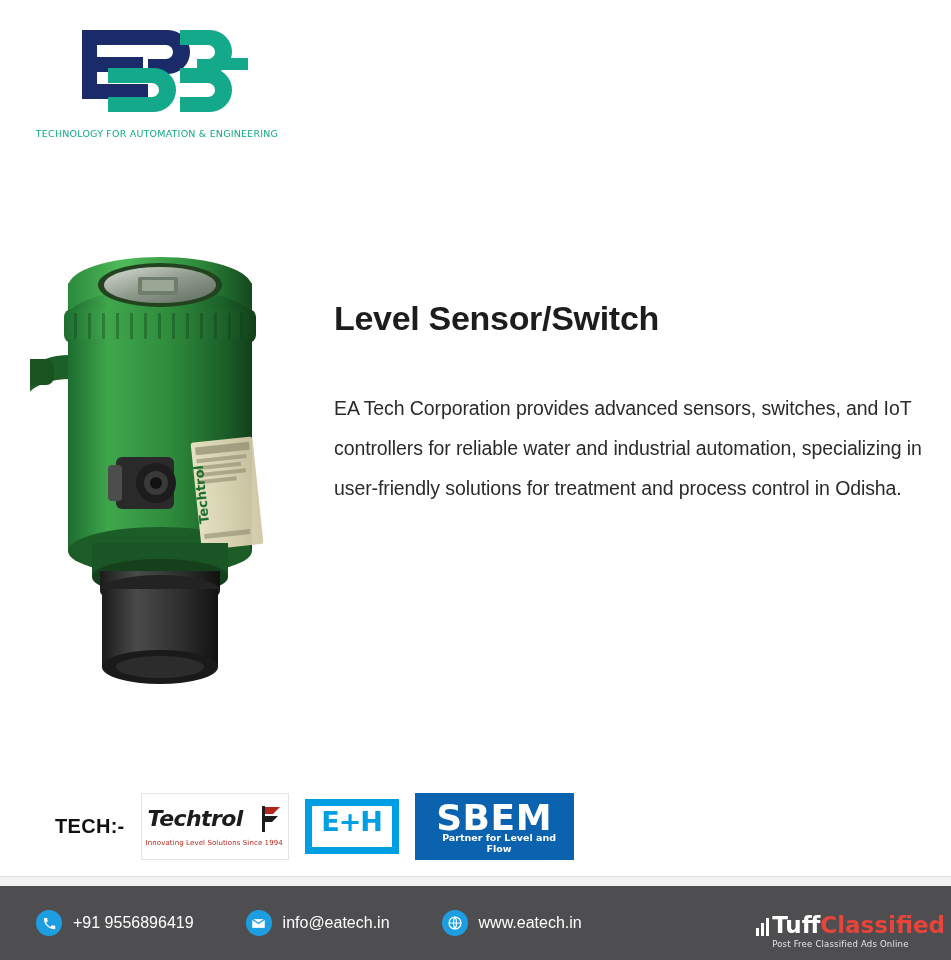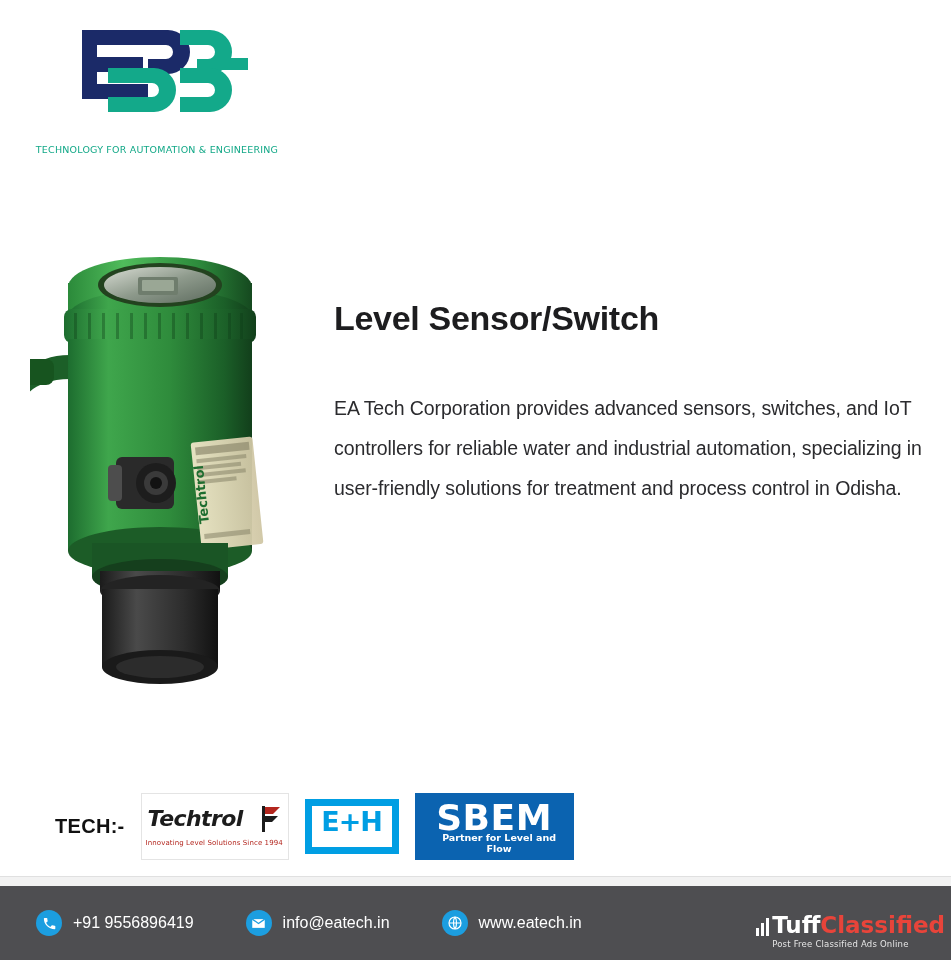--- a/index.html
+++ b/index.html
@@ -30,21 +30,21 @@
   .logo-name {
     margin-top: 4px;
     font-size: 25px;
     font-weight: bold;
     letter-spacing: 0.5px;
     color: #14235c;
     text-align: center;
     font-family: "DejaVu Sans", sans-serif;
   }
   .logo-tag {
-    margin-top: 20px;
+    margin-top: 4px;
     font-size: 9.5px;
     letter-spacing: 0.2px;
     color: #12a887;
     text-align: center;
     font-family: "DejaVu Sans", sans-serif;
   }
 
   
   .product {
     position: absolute;

